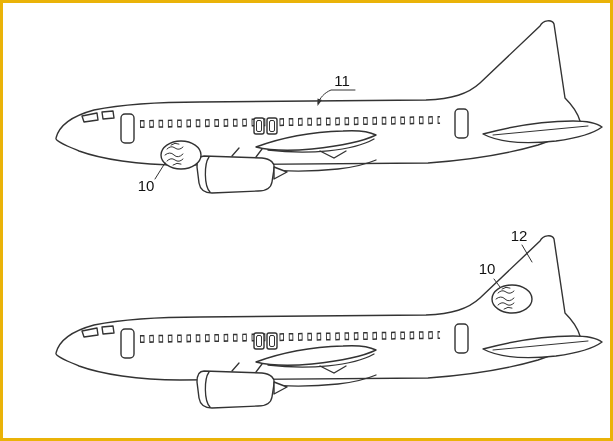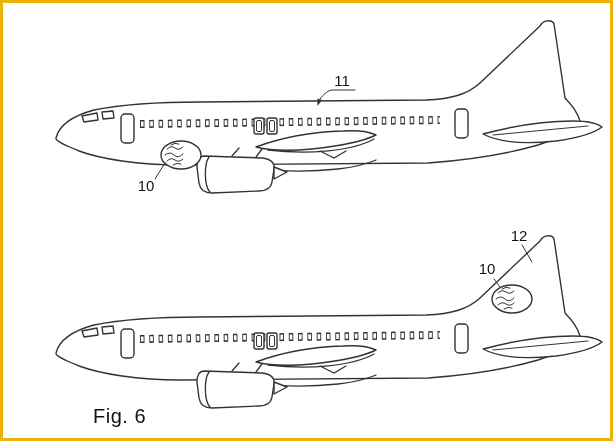--- a/index.html
+++ b/index.html
@@ -88,15 +88,14 @@
     <g>
       <text x="491" y="18">12</text>
       <path class="nofill thin" d="M 494,22 L 504,39"></path>
     </g>
     <g>
       <text x="459" y="51">10</text>
       <path class="nofill thin" d="M 466,56 L 472,64"></path>
     </g>
   </svg>
 
-  <div class="caption">Fig. 6</div>
 
 </div>
 
 </body></html>

